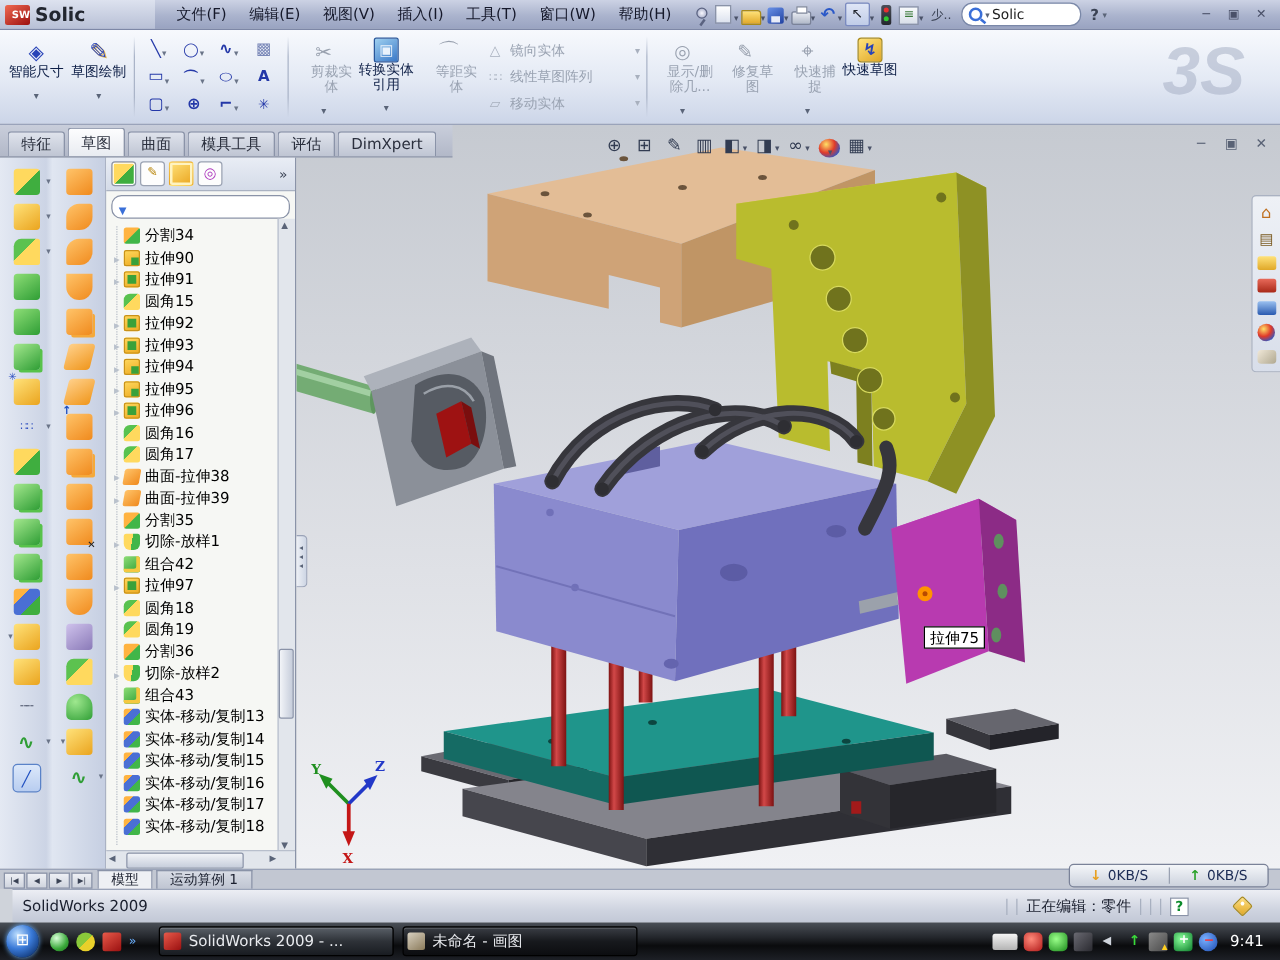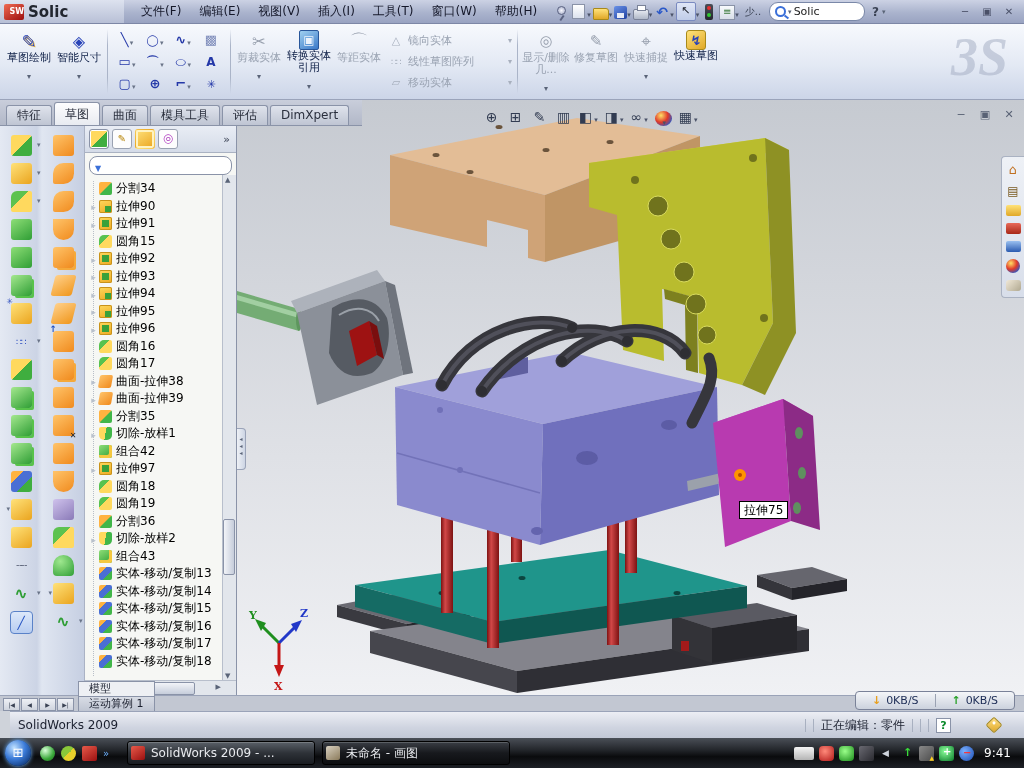--- a/index.html
+++ b/index.html
@@ -46,26 +46,26 @@
   .mag::after{content:"";position:absolute;left:7px;top:8px;width:5px;height:2px;background:#3a6fd8;transform:rotate(40deg);}
   .sb-caret{font-size:7px;color:#5a6478;margin-right:2px;}
   .help-glyph{font-size:12px;font-weight:bold;color:#3a4254;margin:0 2px;}
   .winbtns{display:flex;gap:8px;margin:0 8px 0 6px;}
   .wbtn{font-size:10px;color:#4a5068;width:14px;text-align:center;line-height:18px;}
 
   
   .cmdbar{position:absolute;top:24px;left:0;width:1024px;height:76px;box-sizing:border-box;
     background:linear-gradient(#f7f9fd,#e3e9f4 55%,#ccd5e8);border-bottom:1px solid #9aa3ba;
     display:flex;align-items:stretch;padding:2px 0 2px 4px;}
-  .wm{position:absolute;right:16px;top:2px;font-size:54px;font-style:italic;font-weight:bold;
-    color:#a8b1c6;opacity:.55;font-family:Liberation Serif, serif;pointer-events:none;}
+  .wm{position:absolute;right:28px;top:2px;font-size:54px;font-style:italic;font-weight:bold;
+    color:#a8b1c6;opacity:.55;font-family:Liberation Sans, sans-serif;pointer-events:none;}
   .cbtn{width:50px;display:flex;flex-direction:column;align-items:center;padding-top:4px;position:relative;flex:none;}
   .cicon{width:22px;height:22px;display:flex;align-items:center;justify-content:center;}
   .clabel{font-size:11px;line-height:12px;text-align:center;color:#0d1e46;}
-  .cbtn.dis .clabel{color:#9aa3b2;}
+  .cbtn.dis .clabel{color:#9aa3b2;margin-left:12px;}
   .cdrop{height:9px;}
   .cbtn.drop .cdrop::before{content:"▾";font-size:8px;color:#5a6478;}
   .cb-sketch .cicon::before{content:"✎";font-size:18px;color:#2843b8;text-shadow:1px 1px 0 #e8b84a;}
   .cb-dim .cicon::before{content:"◈";font-size:16px;color:#2843b8;}
   .cb-trim .cicon::before{content:"✂";font-size:16px;color:#98a0ae;}
   .cb-convert .cicon{background:linear-gradient(145deg,#9fd0f0,#3a78c8);border:1px solid #28569a;border-radius:2px;width:18px;height:18px;}
   .cb-convert .cicon::before{content:"▣";color:#eaf2fc;font-size:12px;}
   .cb-offset .cicon::before{content:"⌒";font-size:18px;color:#98a0ae;}
   .cb-disp .cicon::before{content:"◎";font-size:15px;color:#98a0ae;}
   .cb-repair .cicon::before{content:"✎";font-size:15px;color:#98a0ae;}
@@ -345,28 +345,28 @@
     <div class="winbtns" style="margin-left:auto;">
       <span class="wbtn">─</span>
       <span class="wbtn">▣</span>
       <span class="wbtn">✕</span>
     </div>
   </div>
 
   <div class="cmdbar">
     <span style="display:flex;">
 
-    <div class="cbtn cb-sketch drop">
+    <div class="cbtn cb-dim drop">
+          <span class="cicon"></span>
+          <span class="clabel">智能尺寸</span>
+          <span class="cdrop"></span>
+        </div>
+        <div class="cbtn cb-sketch drop">
           <span class="cicon"></span>
           <span class="clabel">草图绘制</span>
-          <span class="cdrop"></span>
-        </div>
-        <div class="cbtn cb-dim drop">
-          <span class="cicon"></span>
-          <span class="clabel">智能尺寸</span>
           <span class="cdrop"></span>
         </div>
       </span>
     <span class="gsep"></span>
     <div class="sgrid">
 
     <span class="sg">
           <i class="sgi sg-line"></i>
           <i class="sgc arr"></i>
         </span>
@@ -915,21 +915,21 @@
   </div>
 
   <div class="dtabs">
     <span style="display:flex;">
 
     <span class="navb">|◀</span>
         <span class="navb">◀</span>
         <span class="navb">▶</span>
         <span class="navb">▶|</span>
       </span>
-    <span style="display:flex;flex-direction:column;">
+    <span style="display:flex;">
 
     <span class="dtab active">模型</span>
         <span class="dtab">运动算例 1</span>
       </span>
   </div>
 
   <div class="netmon">
     <span class="nmcell">
       <span class="nm-down">↓</span>
       <span>0KB/S</span>

